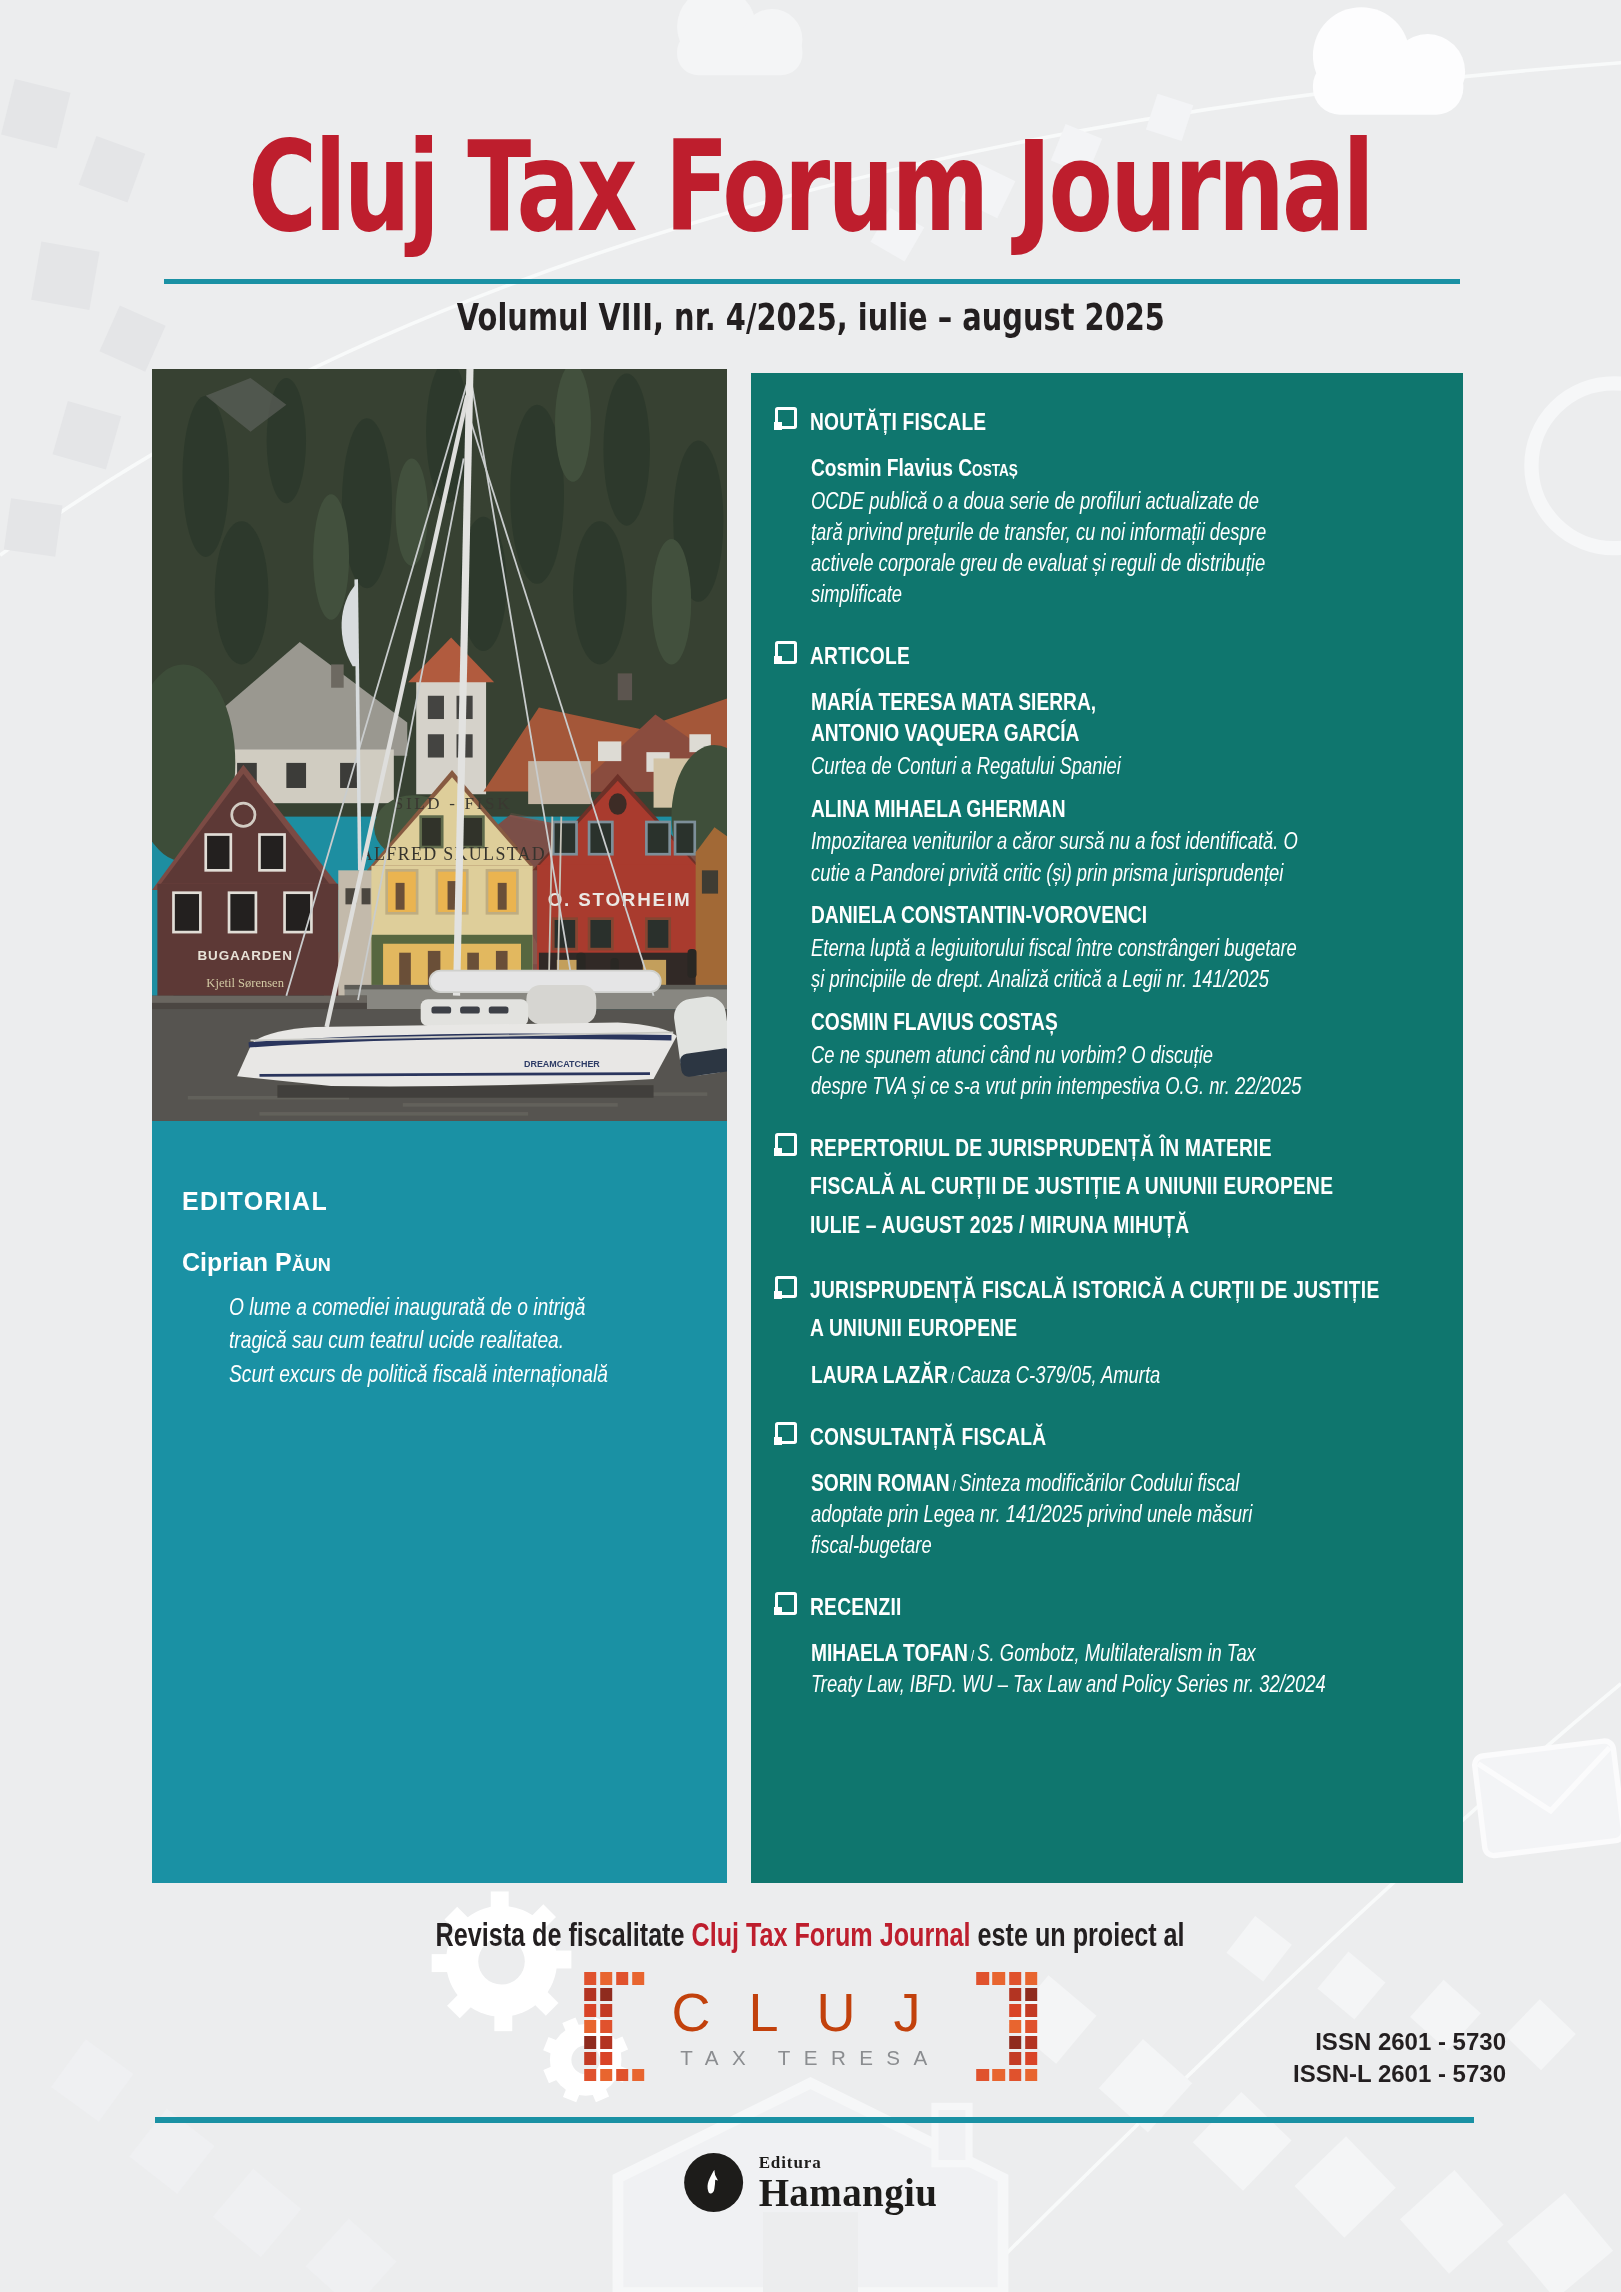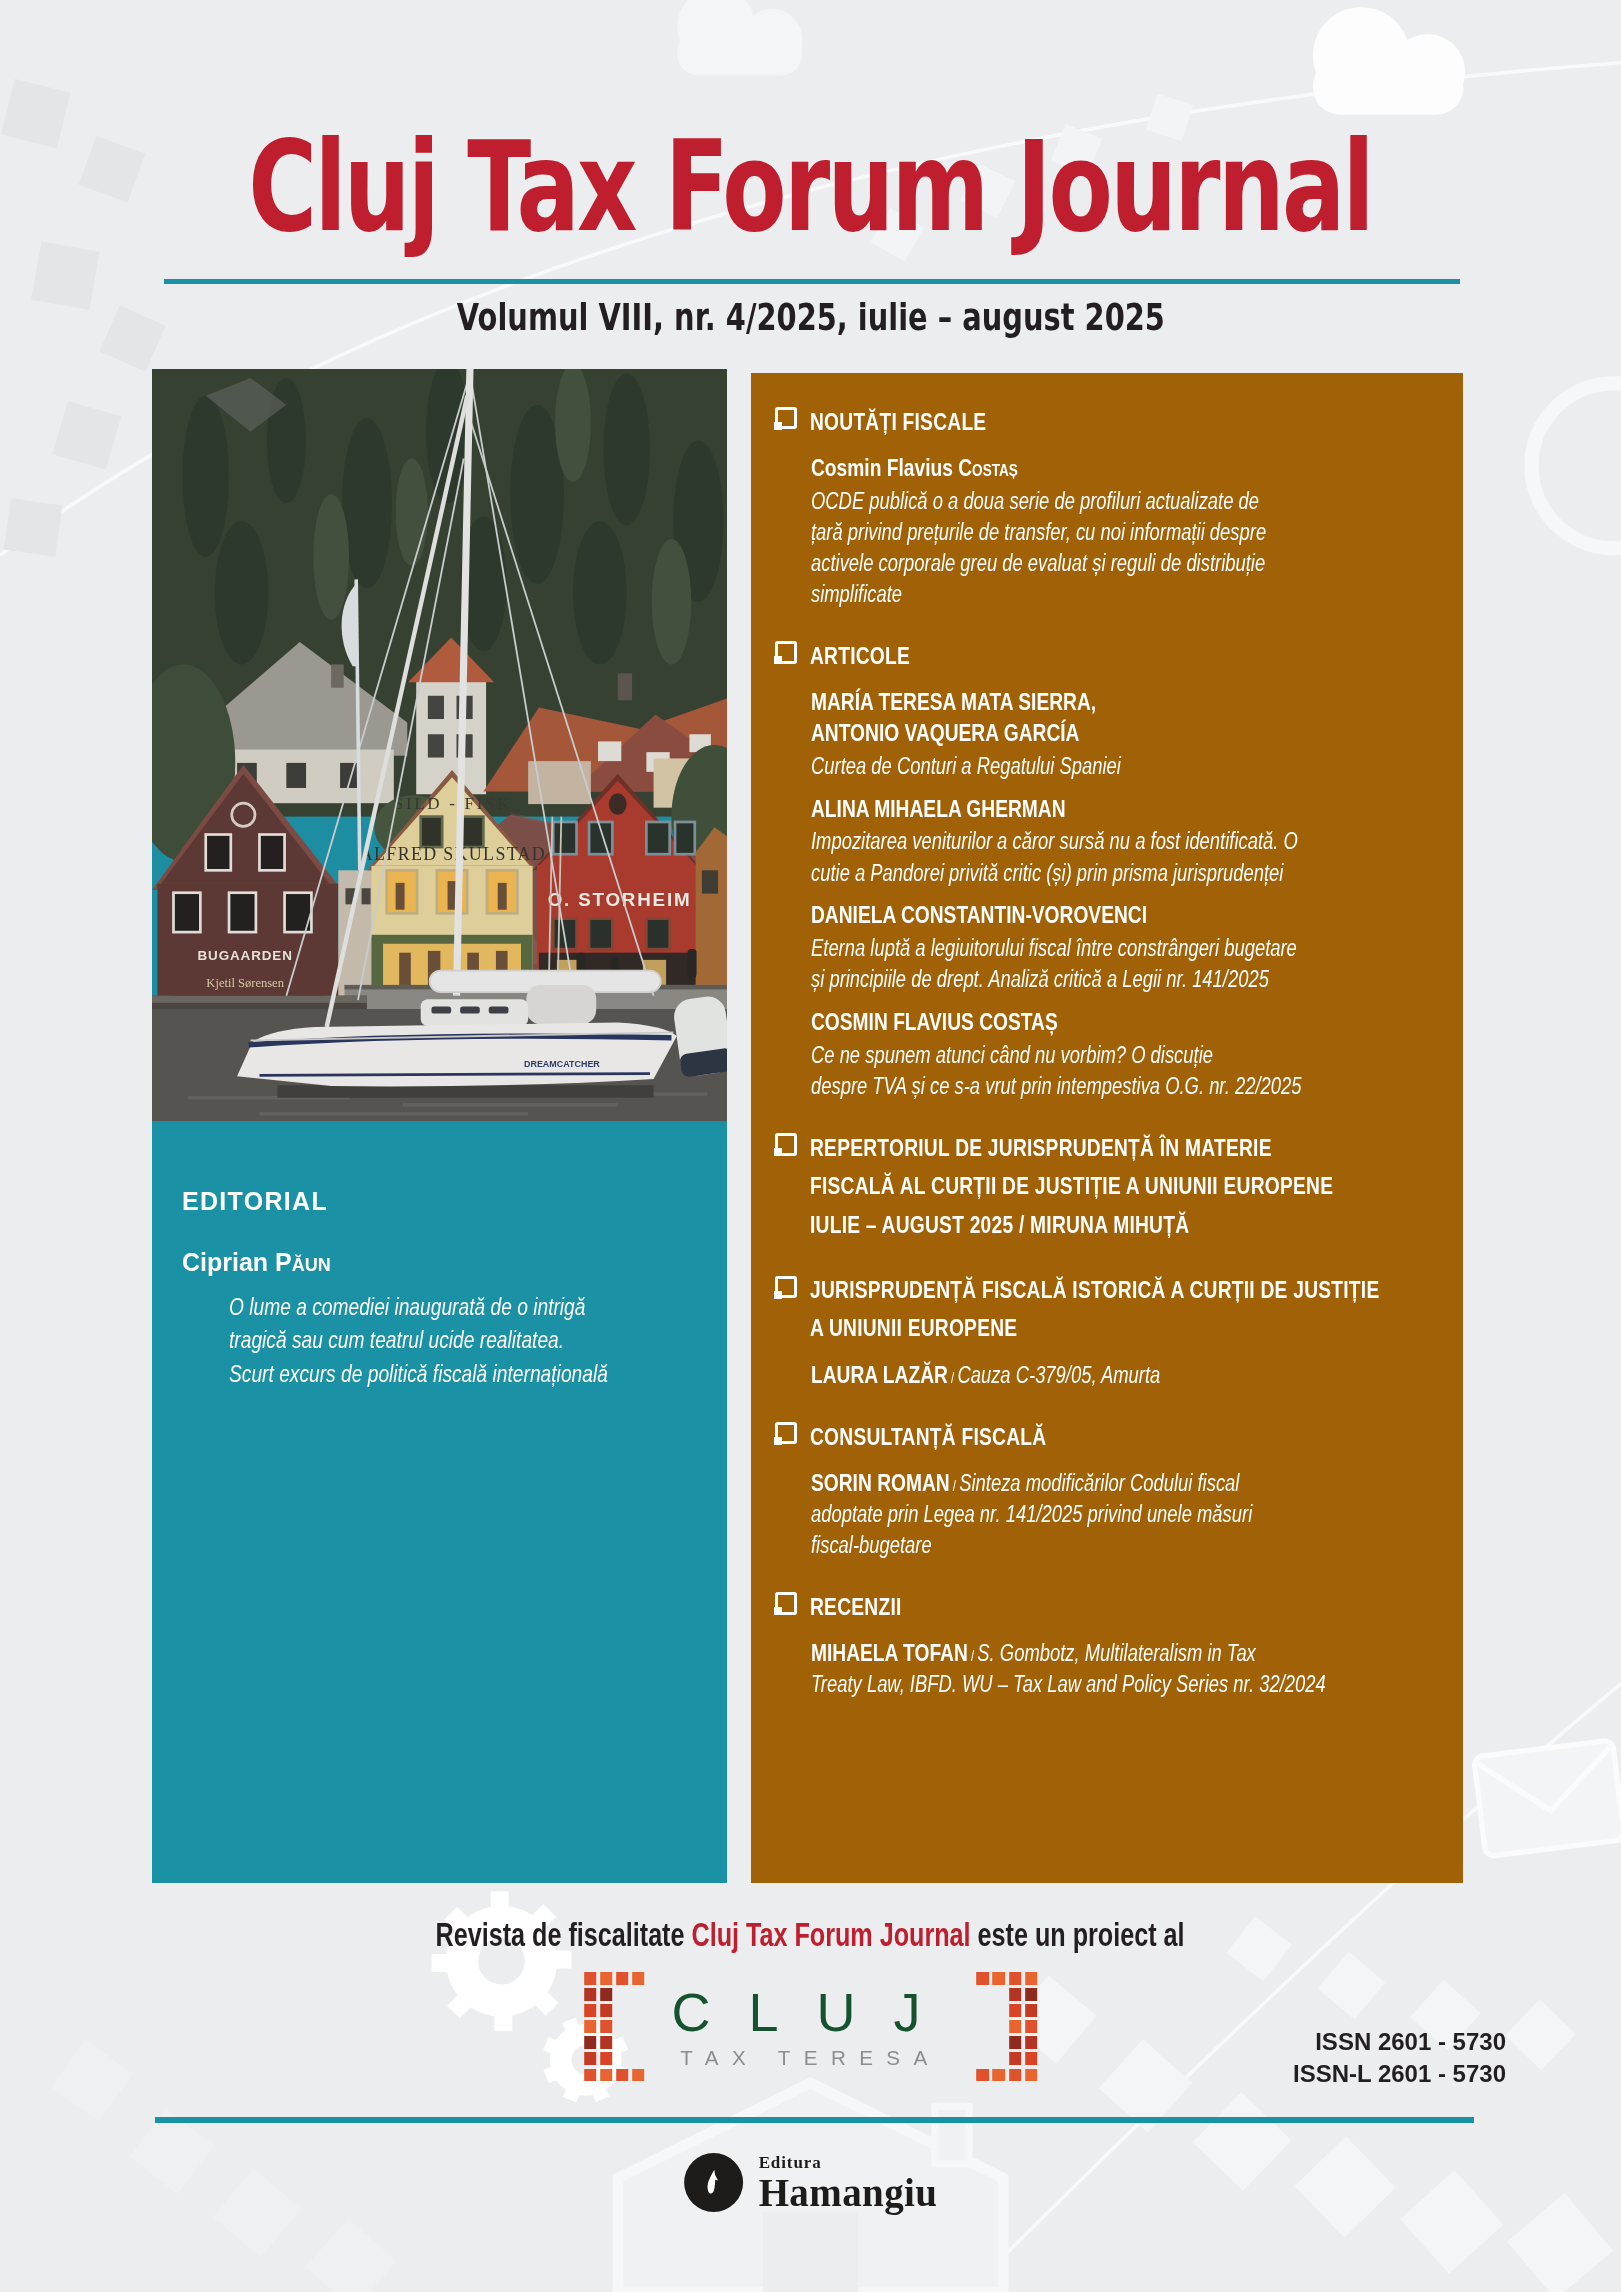--- a/index.html
+++ b/index.html
@@ -25,21 +25,21 @@
   
   .col-left{position:absolute;left:152px;top:369px;width:575px;height:1514px;background:#1a91a4;}
   .photo{display:block;width:575px;height:752px;}
   .editorial{padding:66px 34px 0 30px;color:#fff;}
   .ed-h{font-weight:bold;font-size:25px;letter-spacing:1.3px;}
   .ed-author{margin-top:32px;font-weight:bold;font-size:25px;}
   .sc{font-variant:small-caps;}
   .ed-title{margin-top:12.5px;margin-left:47px;font-style:italic;font-size:24px;line-height:1.4;}
 
   
-  .col-right{position:absolute;left:751px;top:373px;width:712px;height:1510px;background:#a16207;
+  .col-right{position:absolute;left:751px;top:373px;width:712px;height:1510px;background:#0f766e;
              color:#fff;box-sizing:border-box;padding:29.6px 27px 0 24px;overflow:hidden;}
   .sec{margin-top:27px;}
   .sec:first-child{margin-top:0;}
   .sec-h{display:flex;gap:12.5px;align-items:flex-start;}
   .bullet{flex:none;position:relative;width:22.4px;height:22.4px;border:3.6px solid #fff;
           border-radius:2.7px;margin-top:4.5px;box-sizing:border-box;}
   .bullet::after{content:"";position:absolute;left:-3.6px;bottom:-3.6px;width:8px;height:8px;background:#fff;}
   .h{font-weight:bold;font-size:24px;line-height:1.6;letter-spacing:0.3px;}
   .item{margin-top:10.7px;margin-left:36px;}
   .au{font-weight:bold;font-size:24px;line-height:1.3;}
@@ -50,21 +50,21 @@
   
   .rev-row{position:absolute;top:1915px;left:0;width:100%;display:flex;justify-content:center;}
   .rev{font-weight:bold;font-size:34px;color:#231f20;transform:scaleX(.74);}
   .rev .brand{color:#be1e2d;}
 
   .cluj-logo{position:absolute;top:1972px;left:50%;transform:translateX(-50%);
              display:flex;align-items:center;gap:18px;}
   .bracket{display:grid;grid-template-columns:repeat(4,12.5px);grid-auto-rows:12.5px;gap:3.6px;}
   .bracket .cell{width:12.5px;height:12.5px;}
   .cluj-mid{display:flex;flex-direction:column;align-items:center;}
-  .cluj-word{font-size:54px;color:#14532d;letter-spacing:38px;text-indent:9px;line-height:1;}
+  .cluj-word{font-size:54px;color:#c2410c;letter-spacing:38px;text-indent:9px;line-height:1;}
   .cluj-sub{margin-top:9px;font-size:20.6px;color:#8b8d90;letter-spacing:13.4px;line-height:1;}
 
   .issn{position:absolute;top:2026px;right:115px;text-align:right;font-weight:bold;
         font-size:24px;line-height:1.32;color:#231f20;}
   .rule-bottom{position:absolute;top:2117px;left:155px;width:1319px;height:6.3px;background:#1a91a4;}
 
   .pub{position:absolute;top:2153px;left:50%;transform:translateX(-50%);
        display:flex;align-items:center;gap:16px;}
   .pub-circle{width:59px;height:59px;border-radius:50%;background:#1d1c1a;
               display:flex;align-items:center;justify-content:center;}

